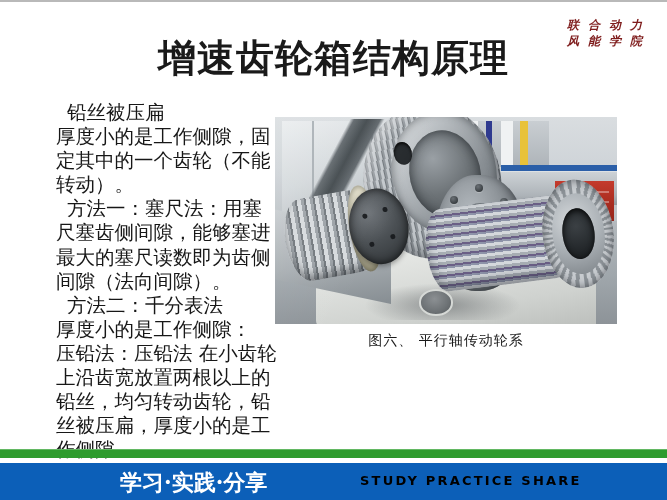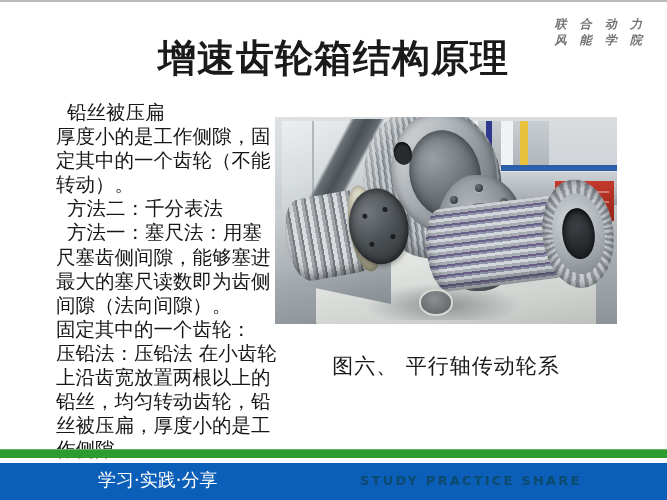--- a/index.html
+++ b/index.html
@@ -32,24 +32,24 @@
 
   
   .logo-block {
     position: absolute;
     top: 17px;
     right: 22px;
     text-align: center;
     line-height: 1.35;
   }
   .logo-line {
-    font-family: Liberation Mono, monospace;
+    font-family: Liberation Serif, serif;
     font-size: 12px;
     font-weight: bold;
-    color: #737373;
+    color: #7f1d1d;
     letter-spacing: 3px;
     white-space: nowrap;
     font-style: italic;
   }
 
   
   .slide-title {
     position: absolute;
     top: 36px;
     left: 0;
@@ -373,25 +373,25 @@
     position: absolute;
     inset: 0;
     background: linear-gradient(118deg, rgba(255,255,255,.14) 0%, rgba(255,255,255,0) 38%);
     pointer-events: none;
   }
 
   
   .caption {
     position: absolute;
     left: 275px;
-    top: 352px;
+    top: 332px;
     width: 342px;
     text-align: center;
     font-family: "DejaVu Serif", "Liberation Serif", serif;
-    font-size: 21px;
+    font-size: 14px;
     color: #1a1a1a;
     letter-spacing: 1px;
   }
 
   
   .band-green {
     position: absolute;
     left: 0;
     top: 449px;
     width: 667px;
@@ -403,37 +403,37 @@
   .band-blue {
     position: absolute;
     left: 0;
     top: 463px;
     width: 667px;
     height: 37px;
     background: #0c5fb8;
   }
   .band-cn {
     position: absolute;
-    left: 98px;
+    left: 120px;
     top: 468px;
     font-family: "DejaVu Serif", "Liberation Serif", serif;
-    font-size: 18px;
-    font-weight: normal;
+    font-size: 22px;
+    font-weight: bold;
     color: #ffffff;
     letter-spacing: 0px;
     white-space: nowrap;
   }
   .band-en {
     position: absolute;
     left: 360px;
     top: 473px;
     font-family: "DejaVu Sans", "Liberation Sans", sans-serif;
     font-size: 13px;
     font-weight: bold;
-    color: #0c4a6e;
+    color: #000000;
     letter-spacing: 2.2px;
     white-space: nowrap;
   }
 </style>
 </head>
 <body>
 
 <div class="slide">
 
   <div class="top-hairline"></div>
@@ -441,23 +441,23 @@
   <div class="logo-block">
     <div class="logo-line">联 合 动 力</div>
     <div class="logo-line">风 能 学 院</div>
   </div>
 
   <div class="slide-title">增速齿轮箱结构原理</div>
 
   <div class="body-text">
     <p class="indent">铅丝被压扁</p>
     <p>厚度小的是工作侧隙，固定其中的一个齿轮（不能转动）。</p>
+    <p class="indent">方法一：塞尺法：用塞尺塞齿侧间隙，能够塞进最大的塞尺读数即为齿侧间隙（法向间隙）。</p>
     <p class="indent">方法二：千分表法</p>
-    <p class="indent">方法一：塞尺法：用塞尺塞齿侧间隙，能够塞进最大的塞尺读数即为齿侧间隙（法向间隙）。</p>
-    <p>固定其中的一个齿轮：</p>
+    <p>厚度小的是工作侧隙：</p>
     <p>压铅法：压铅法 在小齿轮上沿齿宽放置两根以上的铅丝，均匀转动齿轮，铅丝被压扁，厚度小的是工作侧隙。</p>
   </div>
 
   <div class="photo-frame">
     <div class="photo">
 
       <div class="bg-wall"></div>
       <div class="bg-window"></div>
       <div class="bg-rail"></div>
       <div class="bg-tools"></div>

